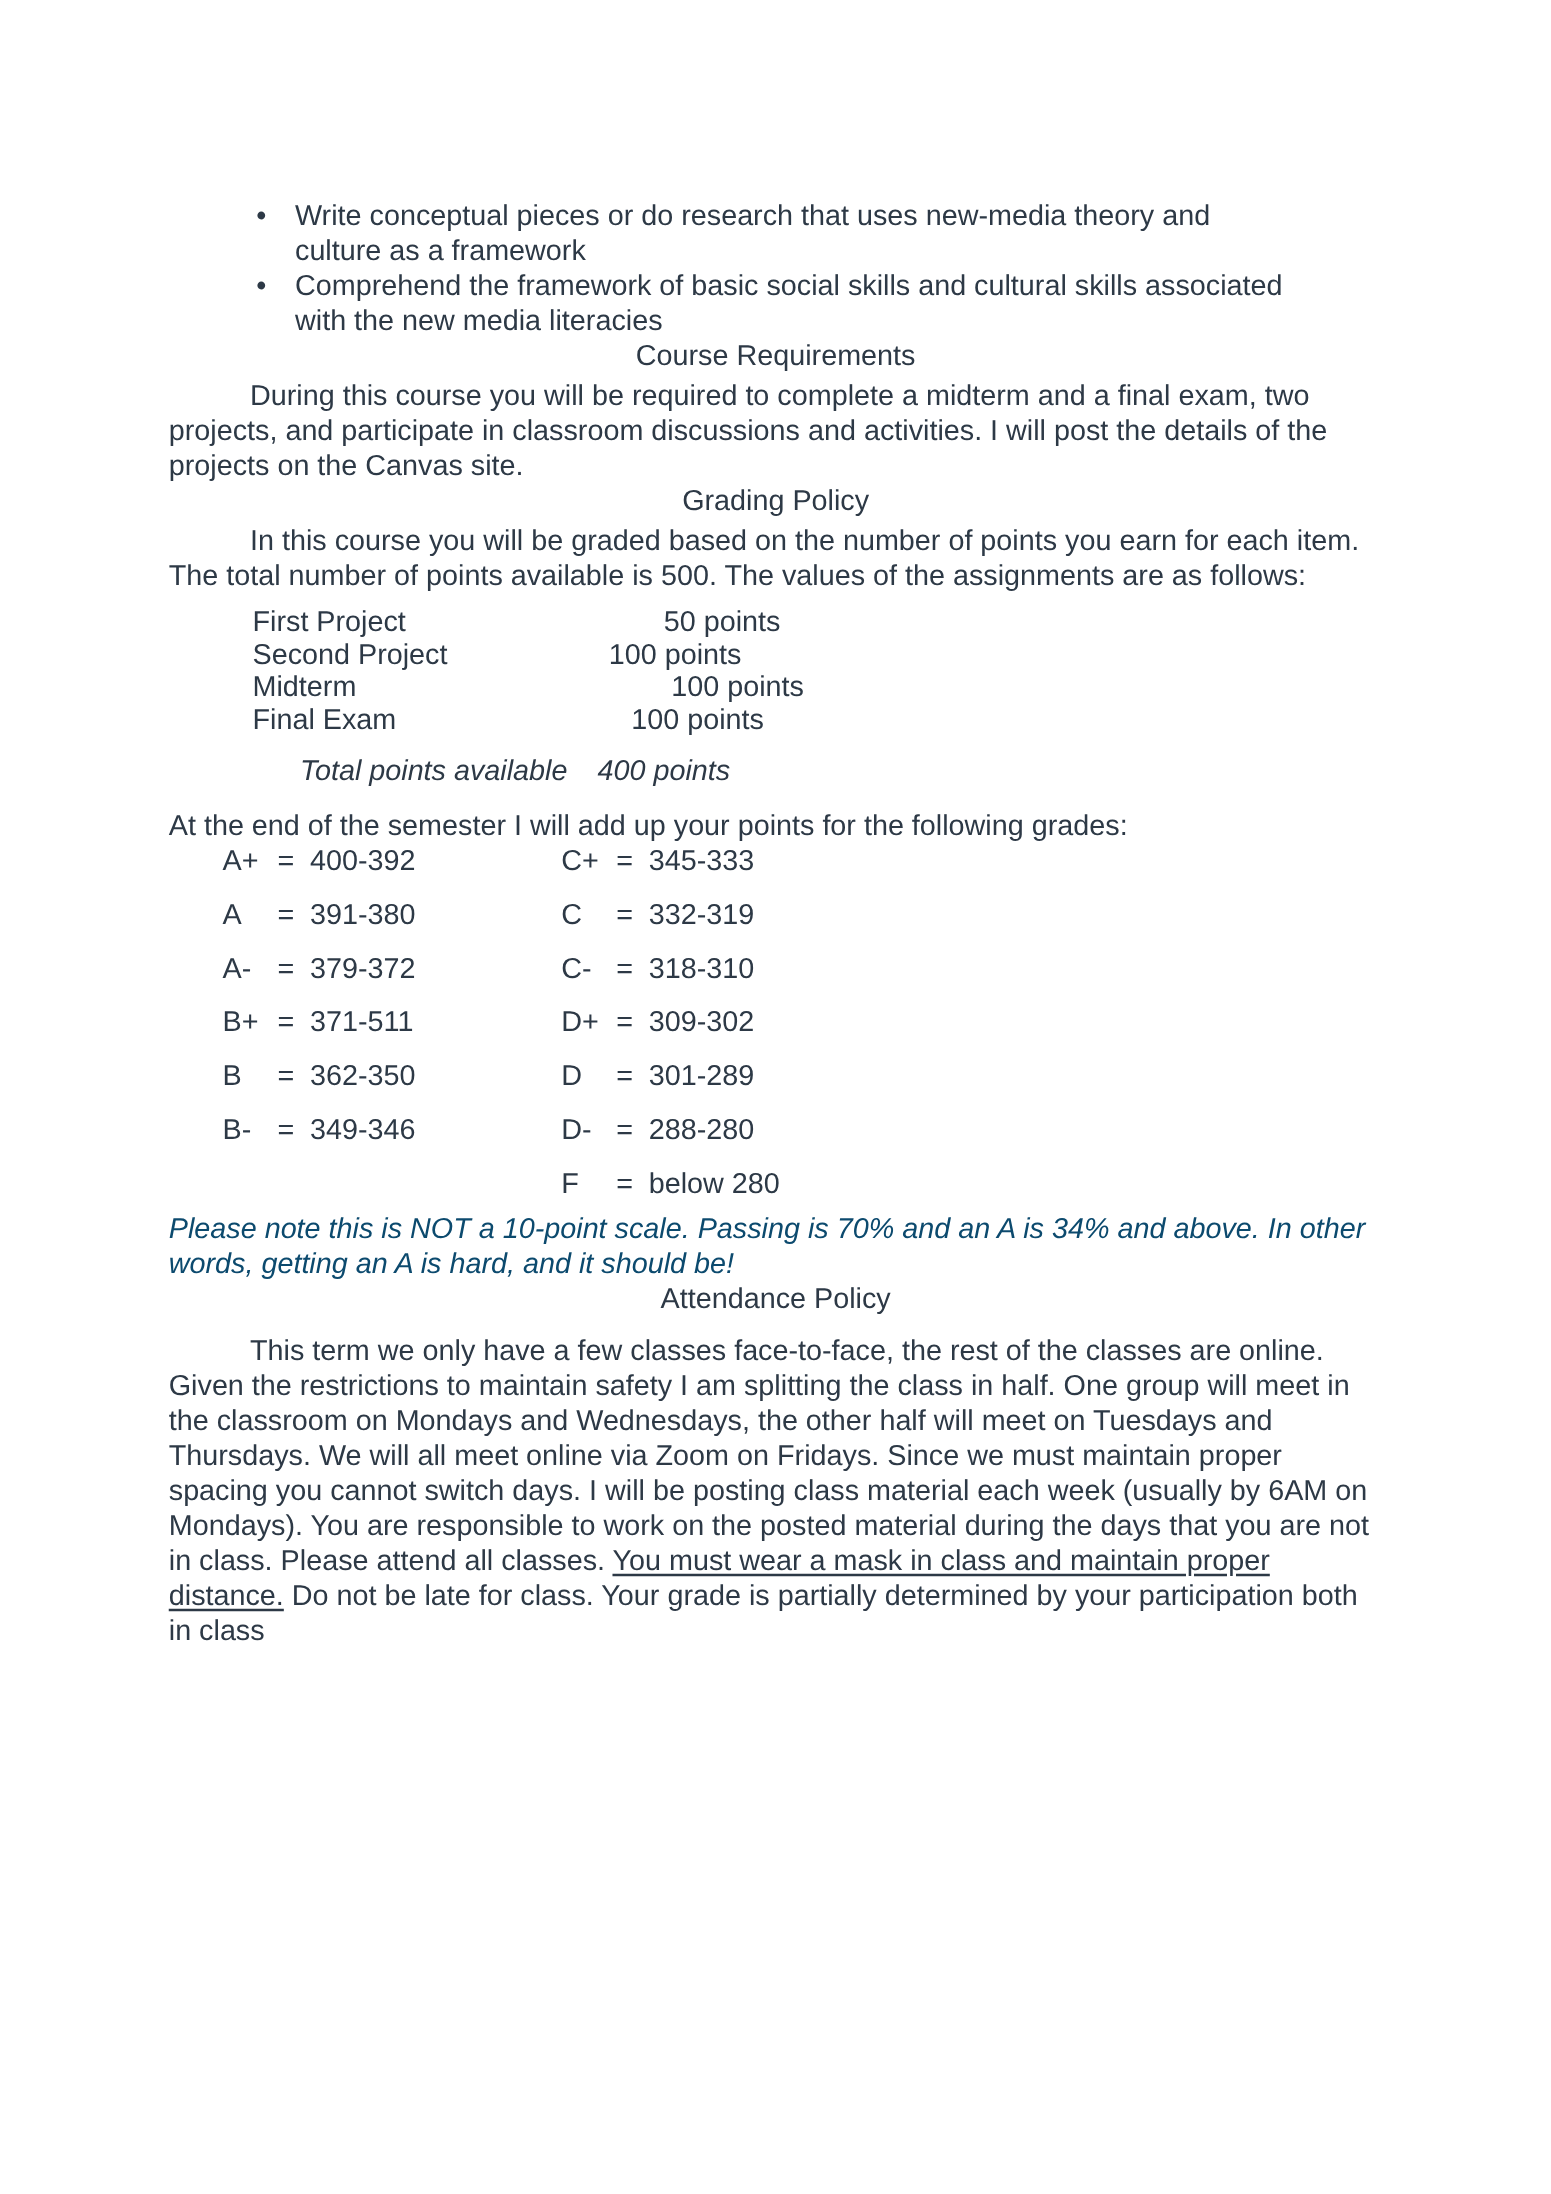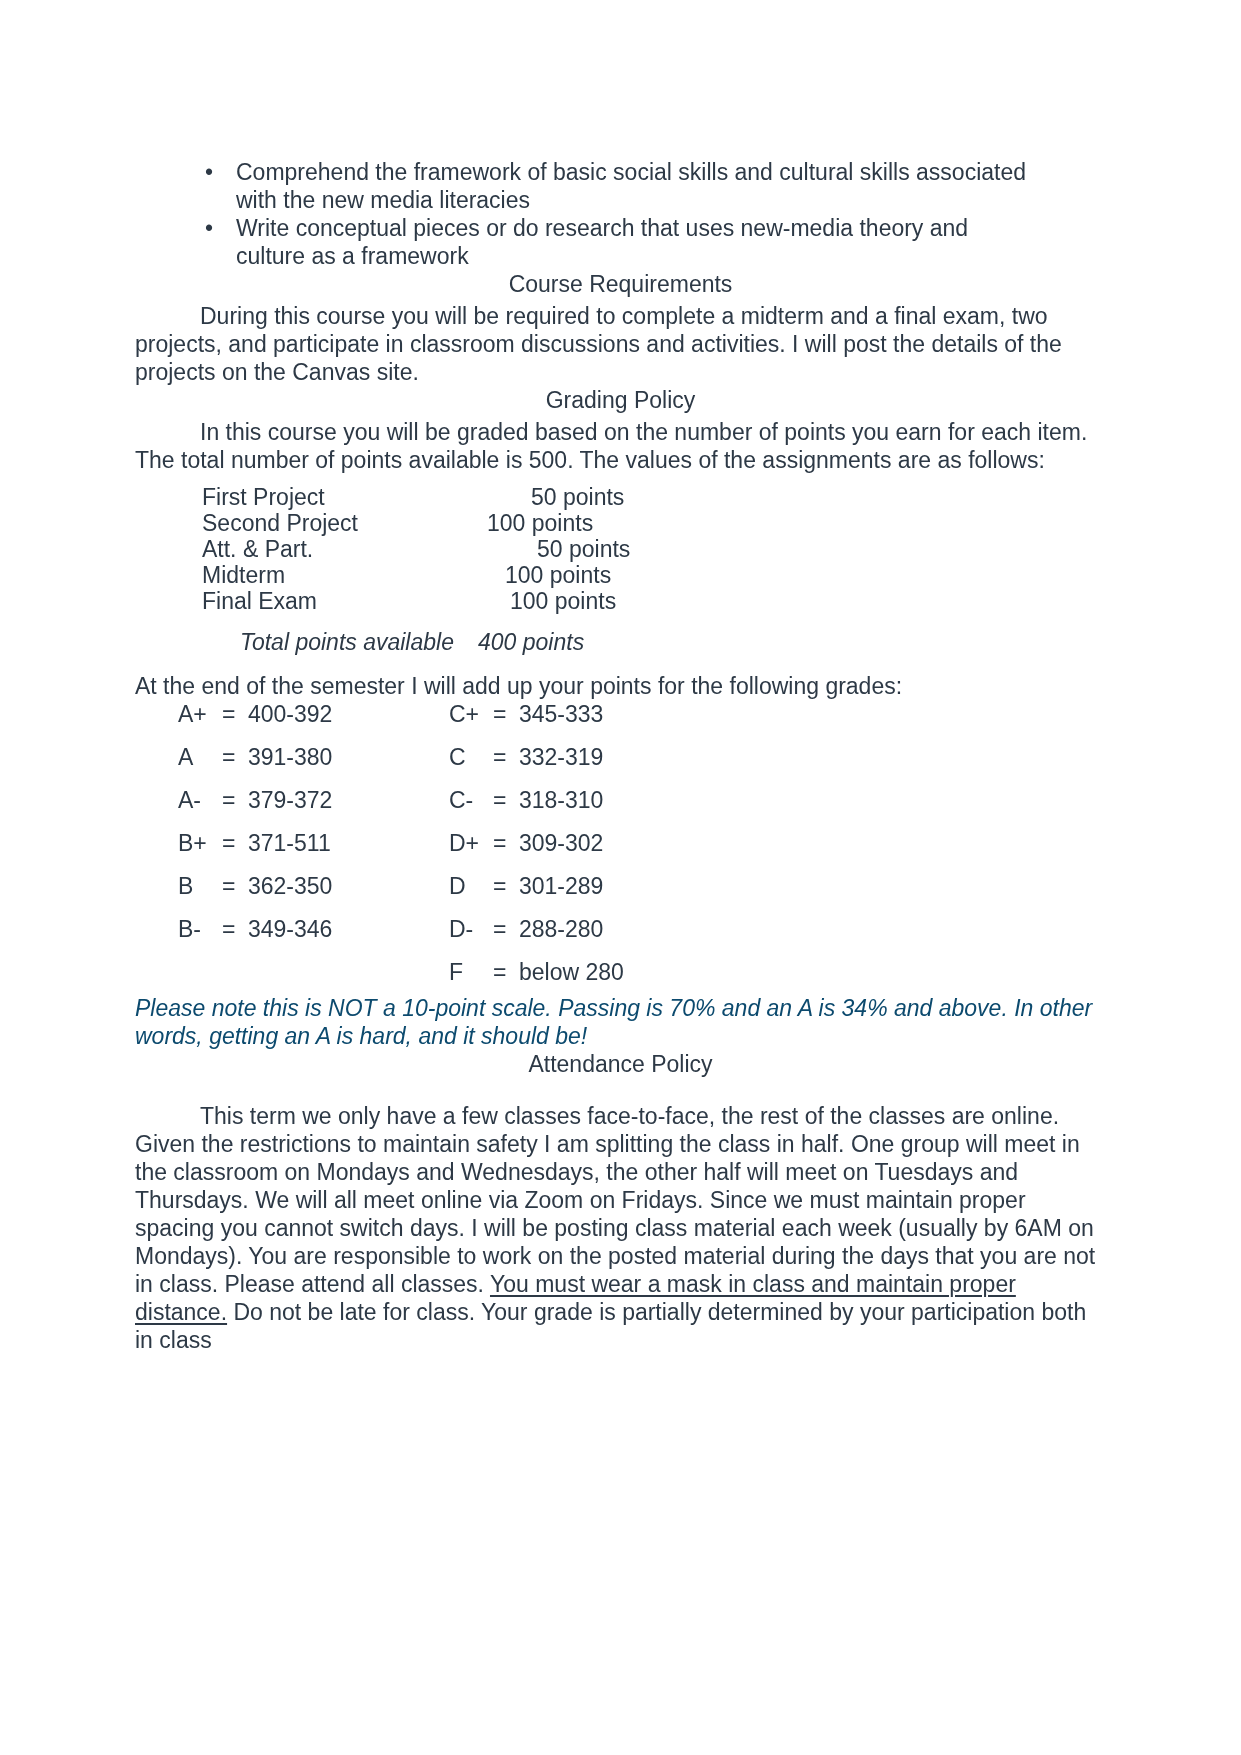--- a/index.html
+++ b/index.html
@@ -41,21 +41,21 @@
   }
   .h-course { margin-top: 20px; }
   .h-grading { margin-top: 14px; }
   .h-attendance { margin-top: 15px; }
 
   p { margin: 0; }
   .para-indent { text-indent: 65px; }
   .p-course { margin-top: 4px; }
   .p-grading { margin-top: 4px; }
   .p-grades-intro { margin-top: 16px; }
-  .p-attendance { margin-top: 24px; }
+  .p-attendance { margin-top: 14px; }
 
   
   .points { margin-top: 10px; }
   .prow { margin-left: 67px; line-height: 26px; }
   .pitem { display: inline-block; width: 200px; }
   .pval { display: inline-block; text-align: center; }
   .prow:nth-child(1) .pval { margin-left: 129px; }
   .prow:nth-child(2) .pval { margin-left: 85px; }
   .prow:nth-child(3) .pval { margin-left: 135px; }
   .prow:nth-child(4) .pval { margin-left: 103px; }
@@ -80,36 +80,35 @@
   }
 
   .u-mid { text-decoration: underline; text-underline-offset: 3px; }
 </style>
 </head>
 <body>
 
 <div class="page">
 
   <ul class="objectives">
+    <li>Write conceptual pieces or do research that uses new-media theory and culture as a framework</li>
     <li>Comprehend the framework of basic social skills and cultural skills associated with the new media literacies</li>
-    <li>Write conceptual pieces or do research that uses new-media theory and culture as a framework</li>
   </ul>
 
   <h2 class="heading h-course">Course Requirements</h2>
 
   <p class="para-indent p-course">During this course you will be required to complete a midterm and a final exam, two projects, and participate in classroom discussions and activities. I will post the details of the projects on the Canvas site.</p>
 
   <h2 class="heading h-grading">Grading Policy</h2>
 
   <p class="para-indent p-grading">In this course you will be graded based on the number of points you earn for each item. The total number of points available is 500. The values of the assignments are as follows:</p>
 
   <div class="points">
     <div class="prow"><span class="pitem">First Project</span><span class="pval">50 points</span></div>
     <div class="prow"><span class="pitem">Second Project</span><span class="pval">100 points</span></div>
-    <div class="prow"><span class="pitem">Att. &amp; Part.</span><span class="pval">50 points</span></div>
     <div class="prow"><span class="pitem">Midterm</span><span class="pval">100 points</span></div>
     <div class="prow"><span class="pitem">Final Exam</span><span class="pval">100 points</span></div>
   </div>
 
   <div class="total-line">
     <span class="total-label">Total points available</span><span>400 points</span>
   </div>
 
   <p class="p-grades-intro">At the end of the semester I will add up your points for the following grades:</p>
 

